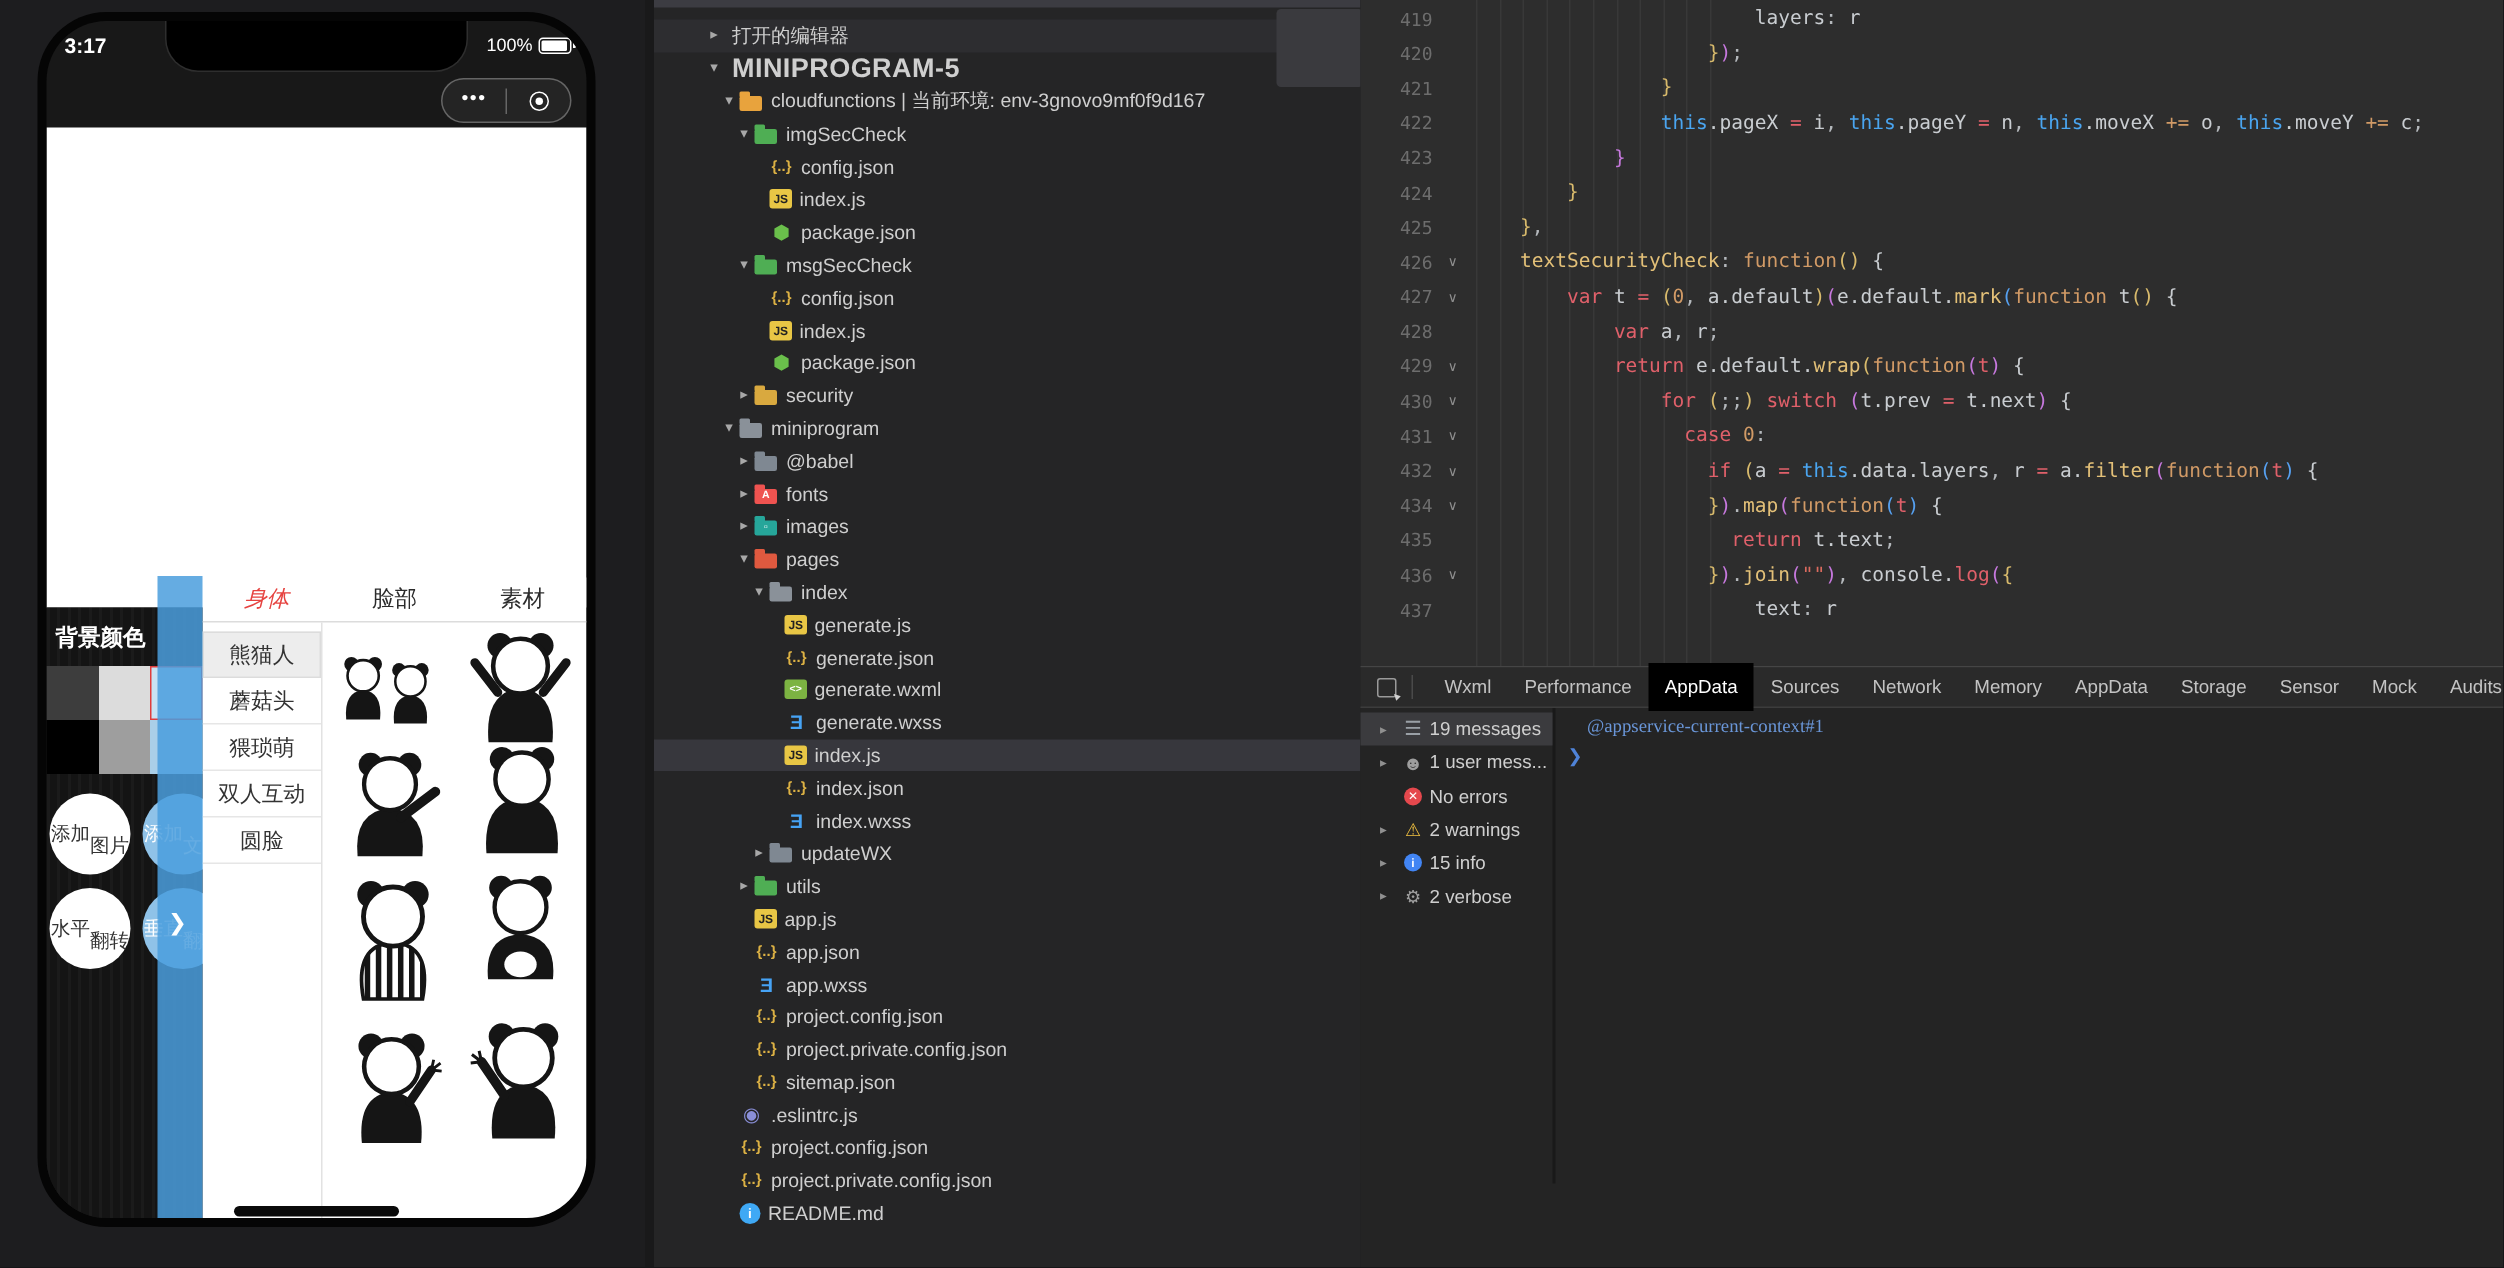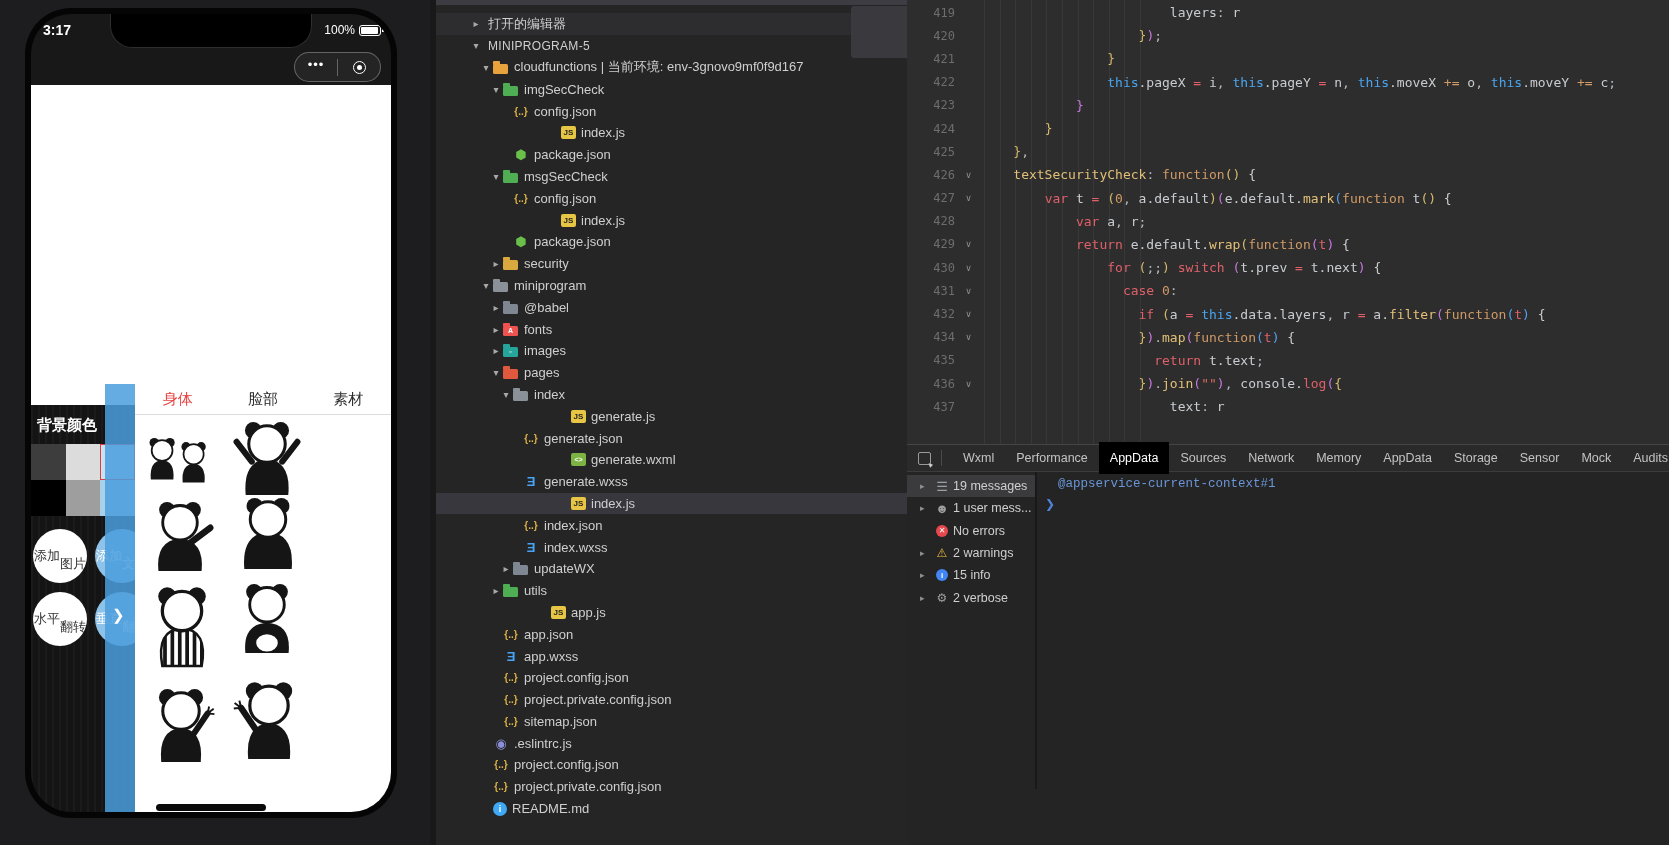--- a/index.html
+++ b/index.html
@@ -33,43 +33,43 @@
   .sw{width:34.66px;height:36px;}
   .sw.sel{border:1px solid #e03c3c;}
   .act-btn{position:absolute;width:54px;height:54px;border-radius:50%;display:flex;align-items:center;justify-content:center;text-align:center;font-size:13px;line-height:16px;cursor:default;}
   .act-btn.white{background:#fff;color:#333;}
   .act-btn.blue{background:#8fc2e8;color:#fff;}
   .blue-strip{position:absolute;left:74px;top:370px;width:30px;height:428px;background:rgba(74,158,221,.85);}
   .strip-arrow{position:absolute;left:7px;top:222px;color:#fff;font-size:15px;font-weight:bold;}
   .right-panel{position:absolute;left:104px;top:371px;width:256px;height:427px;background:#fff;display:flex;flex-direction:column;}
   .tabrow{height:30px;display:flex;border-bottom:1px solid #dcdcdc;flex:none;}
   .tabrow .tab{flex:1;display:flex;align-items:center;justify-content:center;font-size:15px;color:#2b2b2b;}
-  .tabrow .tab.active{color:#e64340;}
+  .tabrow .tab.active{color:#e64340;font-style:italic;}
   .panel-body{flex:1;display:flex;min-height:0;}
   .catcol{width:80px;border-right:1px solid #e2e2e2;padding-top:6px;flex:none;}
   .cat{height:31px;display:flex;align-items:center;justify-content:center;font-size:14.5px;color:#333;border-bottom:1px solid #e6e6e6;}
   .cat.sel{background:#ededed;border:1px solid #dcdcdc;}
   .stick-grid{flex:1;position:relative;}
   .sticker{position:absolute;}
   .home-bar{position:absolute;left:125px;top:790px;width:110px;height:7px;background:#0a0a0a;border-radius:4px;}
 
   
   .tree-pane{position:absolute;left:430px;top:0;width:477px;height:845px;background:#252526;border-left:6px solid #19191a;overflow:hidden;}
   .tree-topband{position:absolute;left:0;top:0;right:0;height:5px;background:#3c3c42;}
   .tree-rows{position:absolute;left:0;top:13px;right:0;}
   .trow{height:21.8px;display:flex;align-items:center;font-size:13px;color:#cfcfcf;white-space:nowrap;}
   .trow.section{background:#2d2d30;}
   .trow.selected{background:#37373d;}
   .trow .arr{width:14px;flex:none;color:#a8a8a8;font-size:10px;text-align:center;}
   .trow .lbl{margin-left:5px;}
-  .trow .lbl.bold{font-weight:normal;font-size:12px;letter-spacing:.3px;}
+  .trow .lbl.bold{font-weight:bold;font-size:18px;letter-spacing:.3px;}
   .fico{position:relative;width:16px;height:13px;flex:none;}
   .fico .ftab{position:absolute;left:0;top:0;width:7px;height:4px;border-radius:1px;}
   .fico .fbody{position:absolute;left:0;bottom:0;width:15px;height:10px;border-radius:1.5px;color:#fff;font-size:7px;font-weight:bold;text-align:center;line-height:10px;}
-  .chip{width:15px;height:13px;border-radius:2px;font-size:8px;font-weight:bold;display:flex;align-items:center;justify-content:center;flex:none;margin-left:48px;}
+  .chip{width:15px;height:13px;border-radius:2px;font-size:8px;font-weight:bold;display:flex;align-items:center;justify-content:center;flex:none;}
   .tico{width:16px;flex:none;text-align:center;font-weight:bold;}
   .circ{width:14px;height:14px;border-radius:50%;color:#fff;font-size:9px;font-weight:bold;display:flex;align-items:center;justify-content:center;flex:none;}
   .tree-thumb{position:absolute;left:415px;top:6px;width:58px;height:52px;background:#3a3a3e;border-radius:3px;}
 
   
   .right-col{position:absolute;left:907px;top:0;width:762px;height:845px;}
   .editor{position:absolute;left:0;top:0;width:762px;height:444px;background:#2d2d2d;overflow:hidden;}
   .guides{position:absolute;left:0;top:0;bottom:0;right:0;}
   .guide{position:absolute;top:0;bottom:0;width:1px;background:#383838;}
   .clines{position:absolute;left:0;top:1px;right:0;}
@@ -103,21 +103,21 @@
   .caret{font-size:7px;color:#8a8a8a;}
   .filter-in{margin-left:6px;width:201px;height:19px;background:#242424;border:1px solid #5c5c5c;color:#cfcfcf;font-size:12.5px;padding:0 6px;outline:none;}
   .filter-in::placeholder{color:#9a9a9a;}
   .dbg-body{display:flex;height:317px;}
   .con-side{width:130px;flex:none;background:#242424;border-right:2px solid #191919;padding-top:3px;}
   .srow{height:22.3px;display:flex;align-items:center;padding-left:13px;font-size:12.5px;color:#cfcfcf;gap:3px;}
   .srow.selected{background:#3b3b3e;}
   .srow .arr{width:11px;color:#909090;font-size:9px;flex:none;}
   .sico{width:16px;flex:none;display:flex;align-items:center;justify-content:center;}
   .con-log{flex:1;position:relative;}
-  .ctx-line{position:absolute;left:21px;top:5px;font-family:Liberation Mono, monospace;font-size:12.5px;color:#6a96d8;}
+  .ctx-line{position:absolute;left:21px;top:5px;font-family:Liberation Serif, serif;font-size:12.5px;color:#6a96d8;}
   .prompt{position:absolute;left:8px;top:25px;color:#4f83d8;font-size:12px;font-weight:bold;}
 </style>
 </head>
 <body>
 
 <div id="root">
 
   <div class="sim-pane">
     <div class="phone">
       <div class="screen">
@@ -164,20 +164,27 @@
             </div>
         </div>
 
         <div class="right-panel">
           <div class="tabrow" id="tabrow">
               <div class="tab active">身体</div>
               <div class="tab">脸部</div>
               <div class="tab">素材</div>
             </div>
           <div class="panel-body">
+            <div class="catcol" id="catcol">
+                <div class="cat sel">熊猫人</div>
+                <div class="cat">蘑菇头</div>
+                <div class="cat">猥琐萌</div>
+                <div class="cat">双人互动</div>
+                <div class="cat">圆脸</div>
+              </div>
             <div class="stick-grid" id="stickGrid">
                 <div class="sticker" style="left: 8px; top: 10px; width: 76px; height: 70px;"><svg viewBox="0 0 100 100" width="100%" height="100%" style="">
                     <g transform="translate(-8,16) scale(0.62)">
                       <circle cx="32" cy="15" r="11" fill="#151515"></circle>
                       <circle cx="68" cy="15" r="11" fill="#151515"></circle>
                       <path d="M24,100 Q20,58 50,55 Q80,58 76,100 Z" fill="#151515"></path>
                       <circle cx="50" cy="33" r="24" fill="#fff" stroke="#151515" stroke-width="4"></circle>
                     </g>
                     <g transform="translate(38,22) scale(0.6)">
                       <circle cx="32" cy="15" r="11" fill="#151515"></circle>

